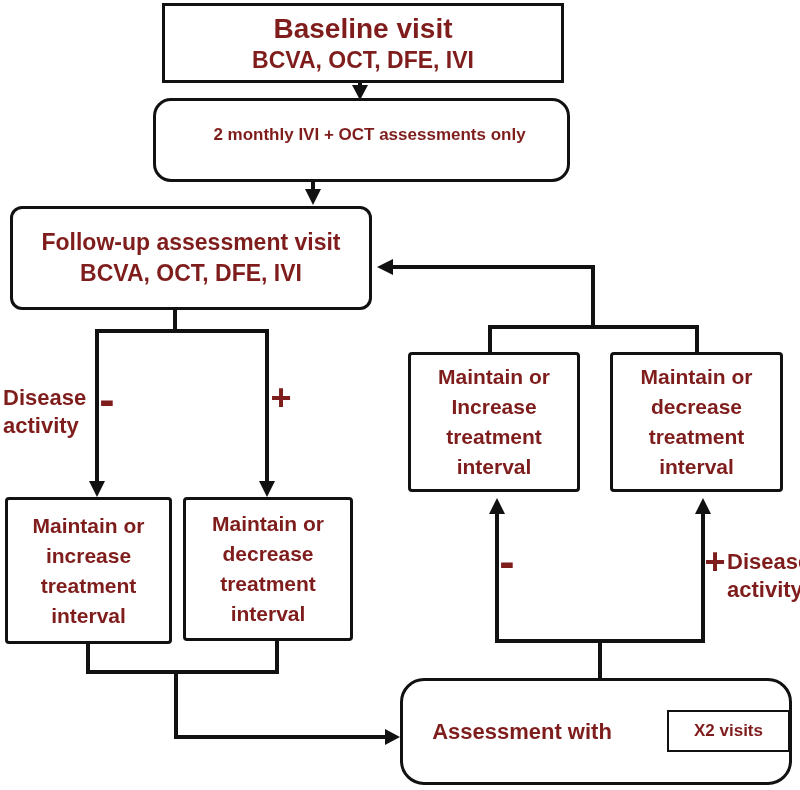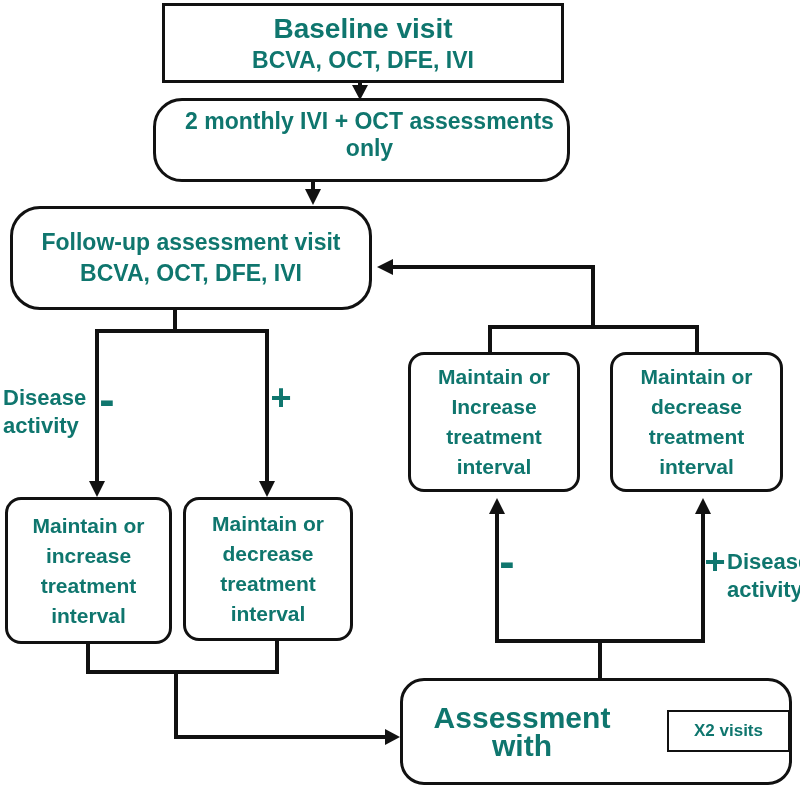--- a/index.html
+++ b/index.html
@@ -1,42 +1,42 @@
 <!DOCTYPE html>
 <html><head>
 <meta charset="utf-8">
 <style>
   html,body{margin:0;padding:0;background:#ffffff;}
   .canvas{
     position:relative;width:800px;height:790px;background:#ffffff;
-    font-family:"Liberation Sans",sans-serif;font-weight:bold;color:#0f766e;
+    font-family:"Liberation Sans",sans-serif;font-weight:bold;color:#7f1d1d;
     overflow:hidden;
   }
   .connectors{position:absolute;left:0;top:0;}
   .box{
     position:absolute;box-sizing:border-box;border:3px solid #111111;background:#ffffff;
     display:flex;flex-direction:column;align-items:center;justify-content:center;
     text-align:center;
   }
   .baseline{left:162px;top:3px;width:402px;height:80px;border-radius:0;}
   .baseline .t1{font-size:28px;line-height:34px;}
   .baseline .t2{font-size:23px;line-height:28px;}
-  .monthly{left:153px;top:98px;width:417px;height:84px;border-radius:29px;
-    font-size:23px;padding-bottom:10px;padding-left:16px;}
-  .followup{left:10px;top:206px;width:362px;height:104px;border-radius:30px;
+  .monthly{left:153px;top:98px;width:417px;height:84px;border-radius:18px;
+    font-size:17px;padding-bottom:10px;padding-left:16px;}
+  .followup{left:10px;top:206px;width:362px;height:104px;border-radius:12px;
     font-size:23px;line-height:31px;}
-  .maintain{border-radius:16px;font-size:21px;line-height:30px;}
+  .maintain{border-radius:4px;font-size:21px;line-height:30px;}
   .lbox1{left:5px;top:497px;width:167px;height:147px;}
   .lbox2{left:183px;top:497px;width:170px;height:144px;}
   .rbox1{left:408px;top:352px;width:172px;height:140px;}
   .rbox2{left:610px;top:352px;width:173px;height:140px;}
   .assessment{left:400px;top:678px;width:392px;height:107px;border-radius:24px;
     align-items:flex-start;justify-content:center;}
   .assessment .inner{width:206px;margin-left:16px;text-align:center;
-    font-size:30px;line-height:28px;}
+    font-size:22px;line-height:28px;}
   .x2{left:667px;top:710px;width:123px;height:42px;border-width:2px;
     border-radius:0;font-size:17px;}
   .label{position:absolute;}
   .disease-left{left:3px;top:384px;font-size:22px;line-height:28px;text-align:left;}
   .disease-right{left:727px;top:548px;font-size:22px;line-height:28px;text-align:left;}
   .sign{position:absolute;text-align:center;font-weight:900;}
   .minus{font-size:46px;line-height:42px;}
   .plus{font-size:36px;line-height:40px;}
   .minus-left{left:93px;top:378px;width:28px;height:42px;}
   .plus-left{left:265px;top:378px;width:32px;height:40px;}

